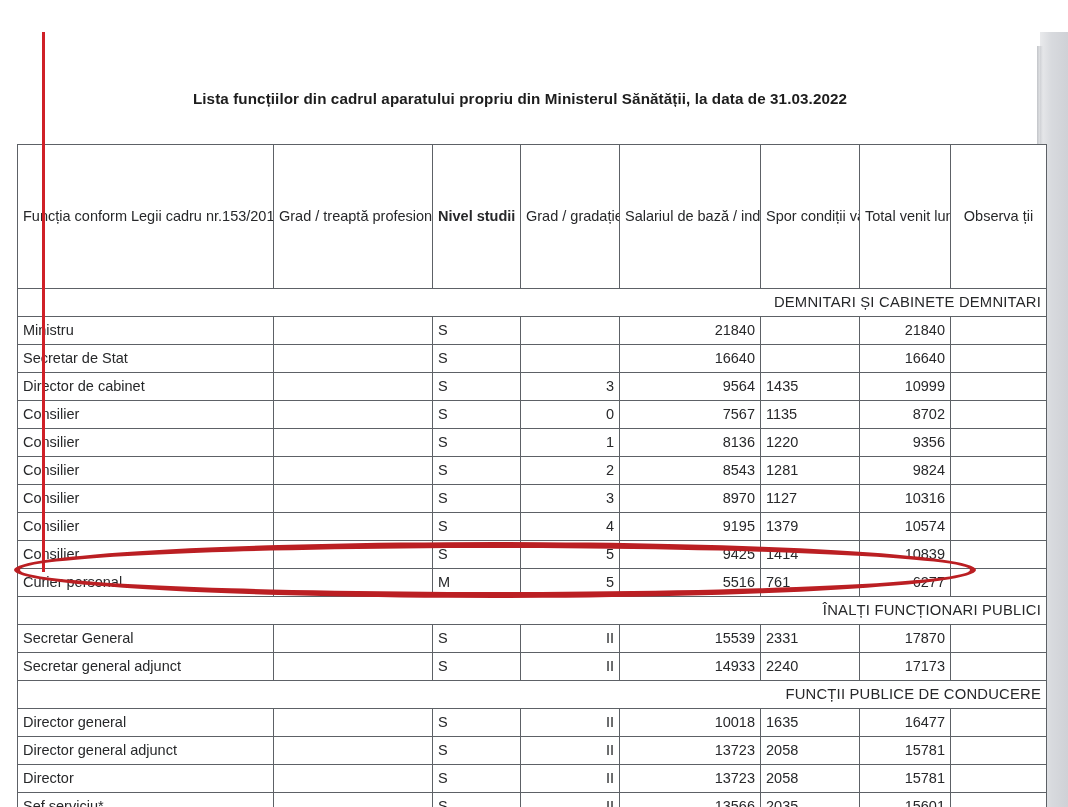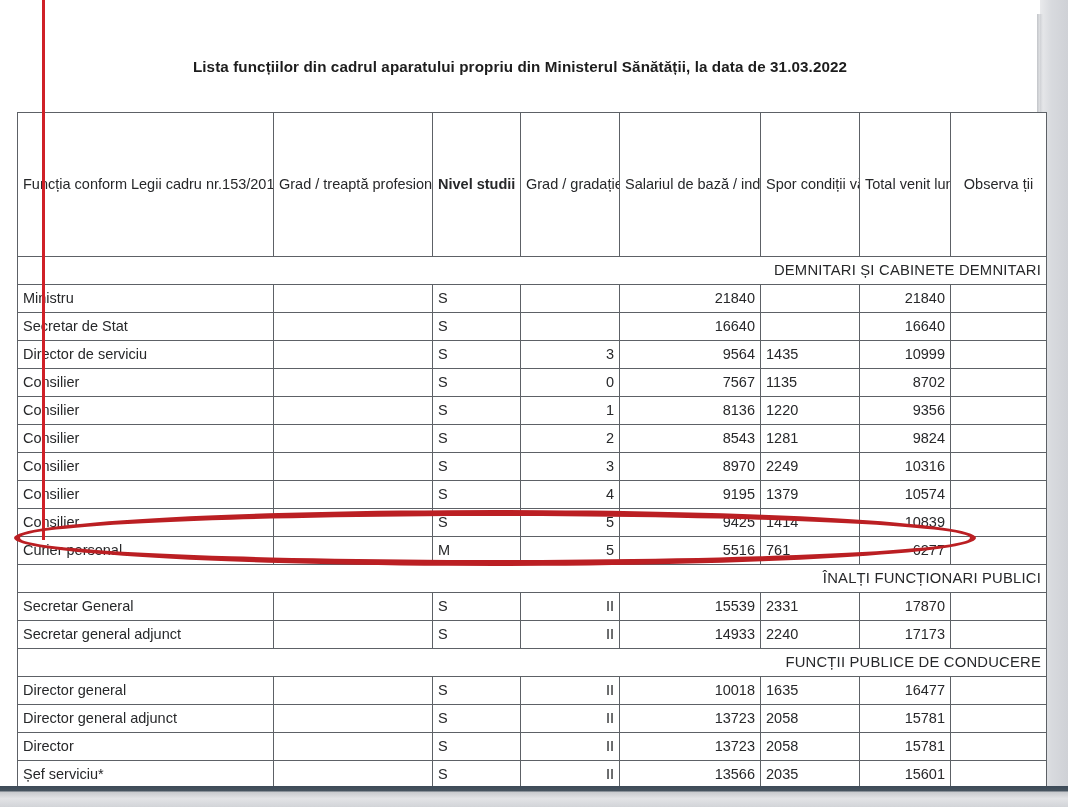--- a/index.html
+++ b/index.html
@@ -14,20 +14,21 @@
     font-family: "Liberation Sans", sans-serif;
     position: relative;
   }
 
   
   #viewer {
     position: absolute;
     inset: 0;
     background: #ffffff;
     overflow: hidden;
+    margin-top: 32px;
   }
   #outer-gray-right {
     position: absolute;
     top: 0;
     left: 1040px;
     width: 28px;
     height: 807px;
     background: linear-gradient(to right, #e9eaec 0%, #d8dade 40%, #cfd1d6 100%);
   }
   #page-shadow-right {
@@ -206,21 +207,21 @@
             <td class="c-nv">S</td>
             <td class="c-gg"></td>
             <td class="c-sal">16640</td>
             <td class="c-spor"></td>
             <td class="c-tot">16640</td>
             <td class="c-obs"></td>
           </tr>
           <tr>
             <td class="c-nrr"></td>
             <td class="c-nrn">3</td>
-            <td class="c-fn">Director de serviciu</td>
+            <td class="c-fn">Director de cabinet</td>
             <td class="c-gt"></td>
             <td class="c-nv">S</td>
             <td class="c-gg">3</td>
             <td class="c-sal">9564</td>
             <td class="c-spor">1435</td>
             <td class="c-tot">10999</td>
             <td class="c-obs"></td>
           </tr>
           <tr>
             <td class="c-nrr"></td>
@@ -259,21 +260,21 @@
             <td class="c-obs"></td>
           </tr>
           <tr>
             <td class="c-nrr"></td>
             <td class="c-nrn">7</td>
             <td class="c-fn">Consilier</td>
             <td class="c-gt"></td>
             <td class="c-nv">S</td>
             <td class="c-gg">3</td>
             <td class="c-sal">8970</td>
-            <td class="c-spor">2249</td>
+            <td class="c-spor">1127</td>
             <td class="c-tot">10316</td>
             <td class="c-obs"></td>
           </tr>
           <tr>
             <td class="c-nrr"></td>
             <td class="c-nrn">8</td>
             <td class="c-fn">Consilier</td>
             <td class="c-gt"></td>
             <td class="c-nv">S</td>
             <td class="c-gg">4</td>

